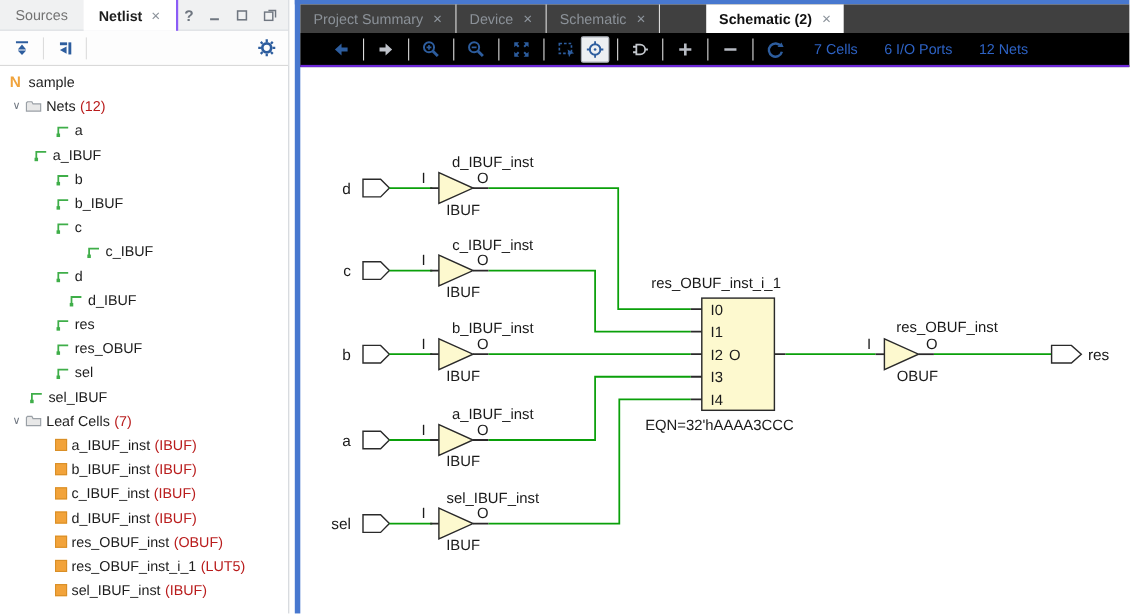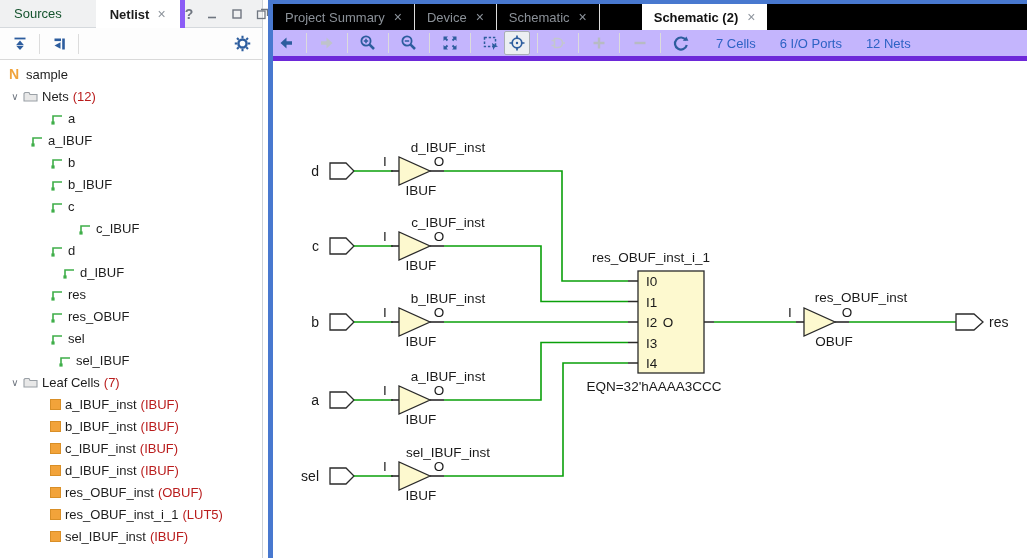--- a/index.html
+++ b/index.html
@@ -8,23 +8,23 @@
     position:relative; width:1027px; height:558px; overflow:hidden;
     font-family:"Liberation Sans", sans-serif; font-size:13px; color:#1d1d1d;
     background:#ffffff;
   }
 
   
   .left-panel { position:absolute; left:0; top:0; width:263px; height:558px;
     border-right:1px solid #cfd3d7; background:#fff; }
   .lp-tabbar { display:flex; align-items:stretch; height:28px; background:#f0f1f2;
     border-bottom:1px solid #d5d9dd; }
-  .lp-tab { display:flex; align-items:center; gap:8px; padding:0 14px; color:#14532d; cursor:default; }
+  .lp-tab { display:flex; align-items:center; gap:8px; padding:0 14px; color:#737373; cursor:default; }
   .lp-tab.active { background:#ffffff; color:#1d1d1d; font-weight:bold;
-    border-right:5px solid #8b5cf6; margin-bottom:-1px;margin-left:20px; }
+    border-right:2px solid #8b5cf6; margin-bottom:-1px; }
   .tab-close { color:#8d949c; font-size:14px; font-weight:normal; line-height:1; }
   .lp-winicons { margin-left:auto; display:flex; align-items:center; gap:13px; padding-right:10px; color:#6f7680; }
   .lp-winicons .q { font-weight:bold; font-size:14px; }
   .lp-toolbar { display:flex; align-items:center; height:32px; background:#fdfdfd;
     border-bottom:1px solid #d9d9d9; padding:0 8px; }
   .tb-sep { width:1px; height:20px; background:#dcdcdc; margin:0 7px; }
   .tb-btn { width:24px; height:24px; display:flex; align-items:center; justify-content:center; }
   .lp-gear { margin-left:auto; }
 
   .tree { padding-top:3px; }
@@ -32,27 +32,27 @@
   .trow .lbl { margin-left:4px; }
   .cnt, .ctype { color:#b91c1c; margin-left:4px; }
   .ic { display:inline-flex; width:16px; height:16px; align-items:center; justify-content:center; flex:none; }
   .n-ic { color:#f0a33c; font-weight:bold; font-size:14px; }
   .sq-ic { width:11px; height:11px; background:#f2a33a; border:1px solid #d98f27; flex:none; }
   .arrow { color:#6f7680; font-size:10px; width:14px; text-align:center; flex:none; }
 
   
   .right-panel { position:absolute; left:268px; top:0; width:759px; height:558px;
     border-top:4px solid #4878cf; border-left:5px solid #4878cf; background:#fff; }
-  .rp-tabbar { display:flex; align-items:stretch; height:26px; background:#000000;
+  .rp-tabbar { display:flex; align-items:stretch; height:26px; background:#404040;
     font-size:13px; }
   .rp-tab { display:flex; align-items:center; gap:9px; padding:0 12px; color:#8b9198;
     border-right:1px solid #dcdcdc; cursor:default; }
   .rp-tab.active { background:#ffffff; color:#111; font-weight:bold; border-right:none;margin-left:42px; }
-  .rp-toolbar { display:flex; align-items:center; height:31px; background:#c4b5fd;
-    border-bottom:5px solid #6d28d9; padding:0 0; }
+  .rp-toolbar { display:flex; align-items:center; height:31px; background:#000000;
+    border-bottom:2px solid #6d28d9; padding:0 24px; }
   .rp-toolbar .tb-btn { width:26px; height:24px; }
   .sel-btn { background:#eceff2; border:1px solid #a9aeb6; border-radius:2px; }
   .stats { display:flex; gap:24px; margin-left:22px; color:#2d62c4; font-size:13px; }
   .stats span { cursor:default; }
 
   .canvas { position:absolute; left:5px; top:61px; width:750px; height:493px; background:#fff; }
 
   
   .sch-t { font-family:"Liberation Sans", sans-serif; font-size:13.5px; fill:#1a1a1a; }
   .sch-port { font-size:14px; }
@@ -243,21 +243,21 @@
         </div>
       <div class="trow" style="padding-left:48px">
           <span class="ic">
             <svg width="14" height="14" viewBox="0 0 14 14">
               <path d="M4 12 V5 H13" fill="none" stroke="#3fae49" stroke-width="1.6"></path>
               <rect x="2.4" y="10.4" width="3.2" height="3.2" fill="#3fae49"></rect>
             </svg>
           </span>
           <span class="lbl">sel</span>
         </div>
-      <div class="trow" style="padding-left:56px">
+      <div class="trow" style="padding-left:24px">
           <span class="ic">
             <svg width="14" height="14" viewBox="0 0 14 14">
               <path d="M4 12 V5 H13" fill="none" stroke="#3fae49" stroke-width="1.6"></path>
               <rect x="2.4" y="10.4" width="3.2" height="3.2" fill="#3fae49"></rect>
             </svg>
           </span>
           <span class="lbl">sel_IBUF</span>
         </div>
 
       <div class="trow" style="padding-left:8px">

